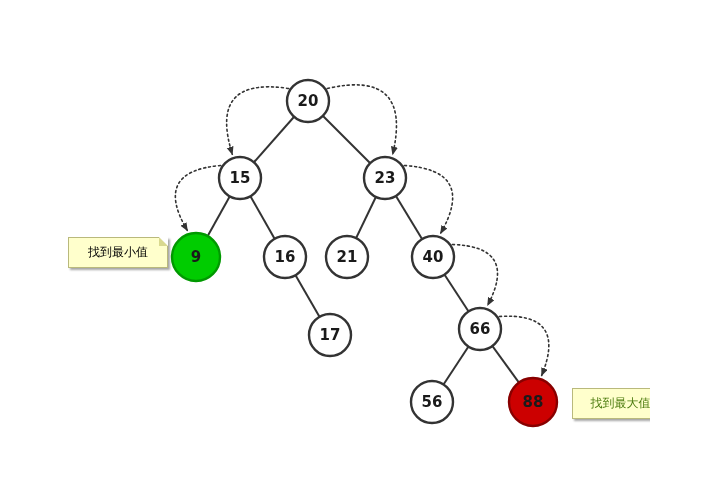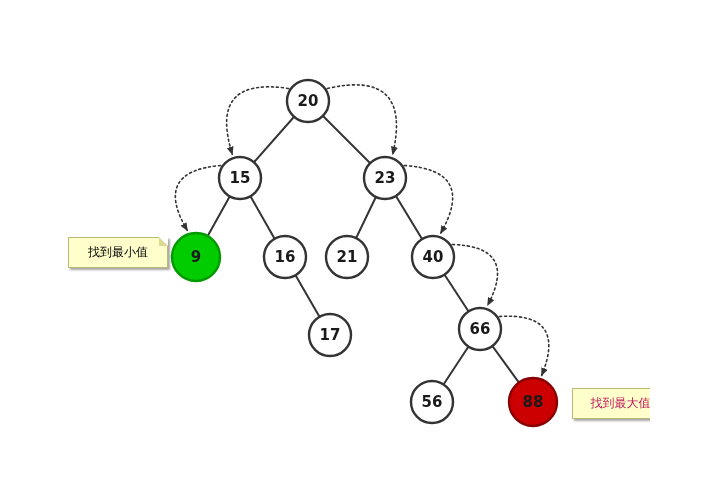--- a/index.html
+++ b/index.html
@@ -129,17 +129,17 @@
           <circle cx="533" cy="402" r="24" fill="#cc0000" stroke="#880000" stroke-width="2.4"></circle>
           <text x="533" y="402" text-anchor="middle" dy="0.35em" fill="#1a1a1a">88</text>
         </g>
       </g>
   </svg>
 
   <div class="note" style="left: 68px; top: 237px; width: 100px; height: 31px; background: rgb(255, 255, 204); border-color: rgb(185, 185, 124); color: rgb(0, 0, 0);">
     <span>找到最小值</span>
   </div>
 
-  <div class="note" style="left: 572px; top: 388px; width: 97px; height: 31px; background: rgb(255, 255, 204); border-color: rgb(185, 185, 124); color: #be185d;">
+  <div class="note" style="left: 572px; top: 388px; width: 97px; height: 31px; background: rgb(255, 255, 204); border-color: rgb(185, 185, 124); color: #4d7c0f;">
     <span>找到最大值</span>
   </div>
 
 </div>
 
 </body></html>

